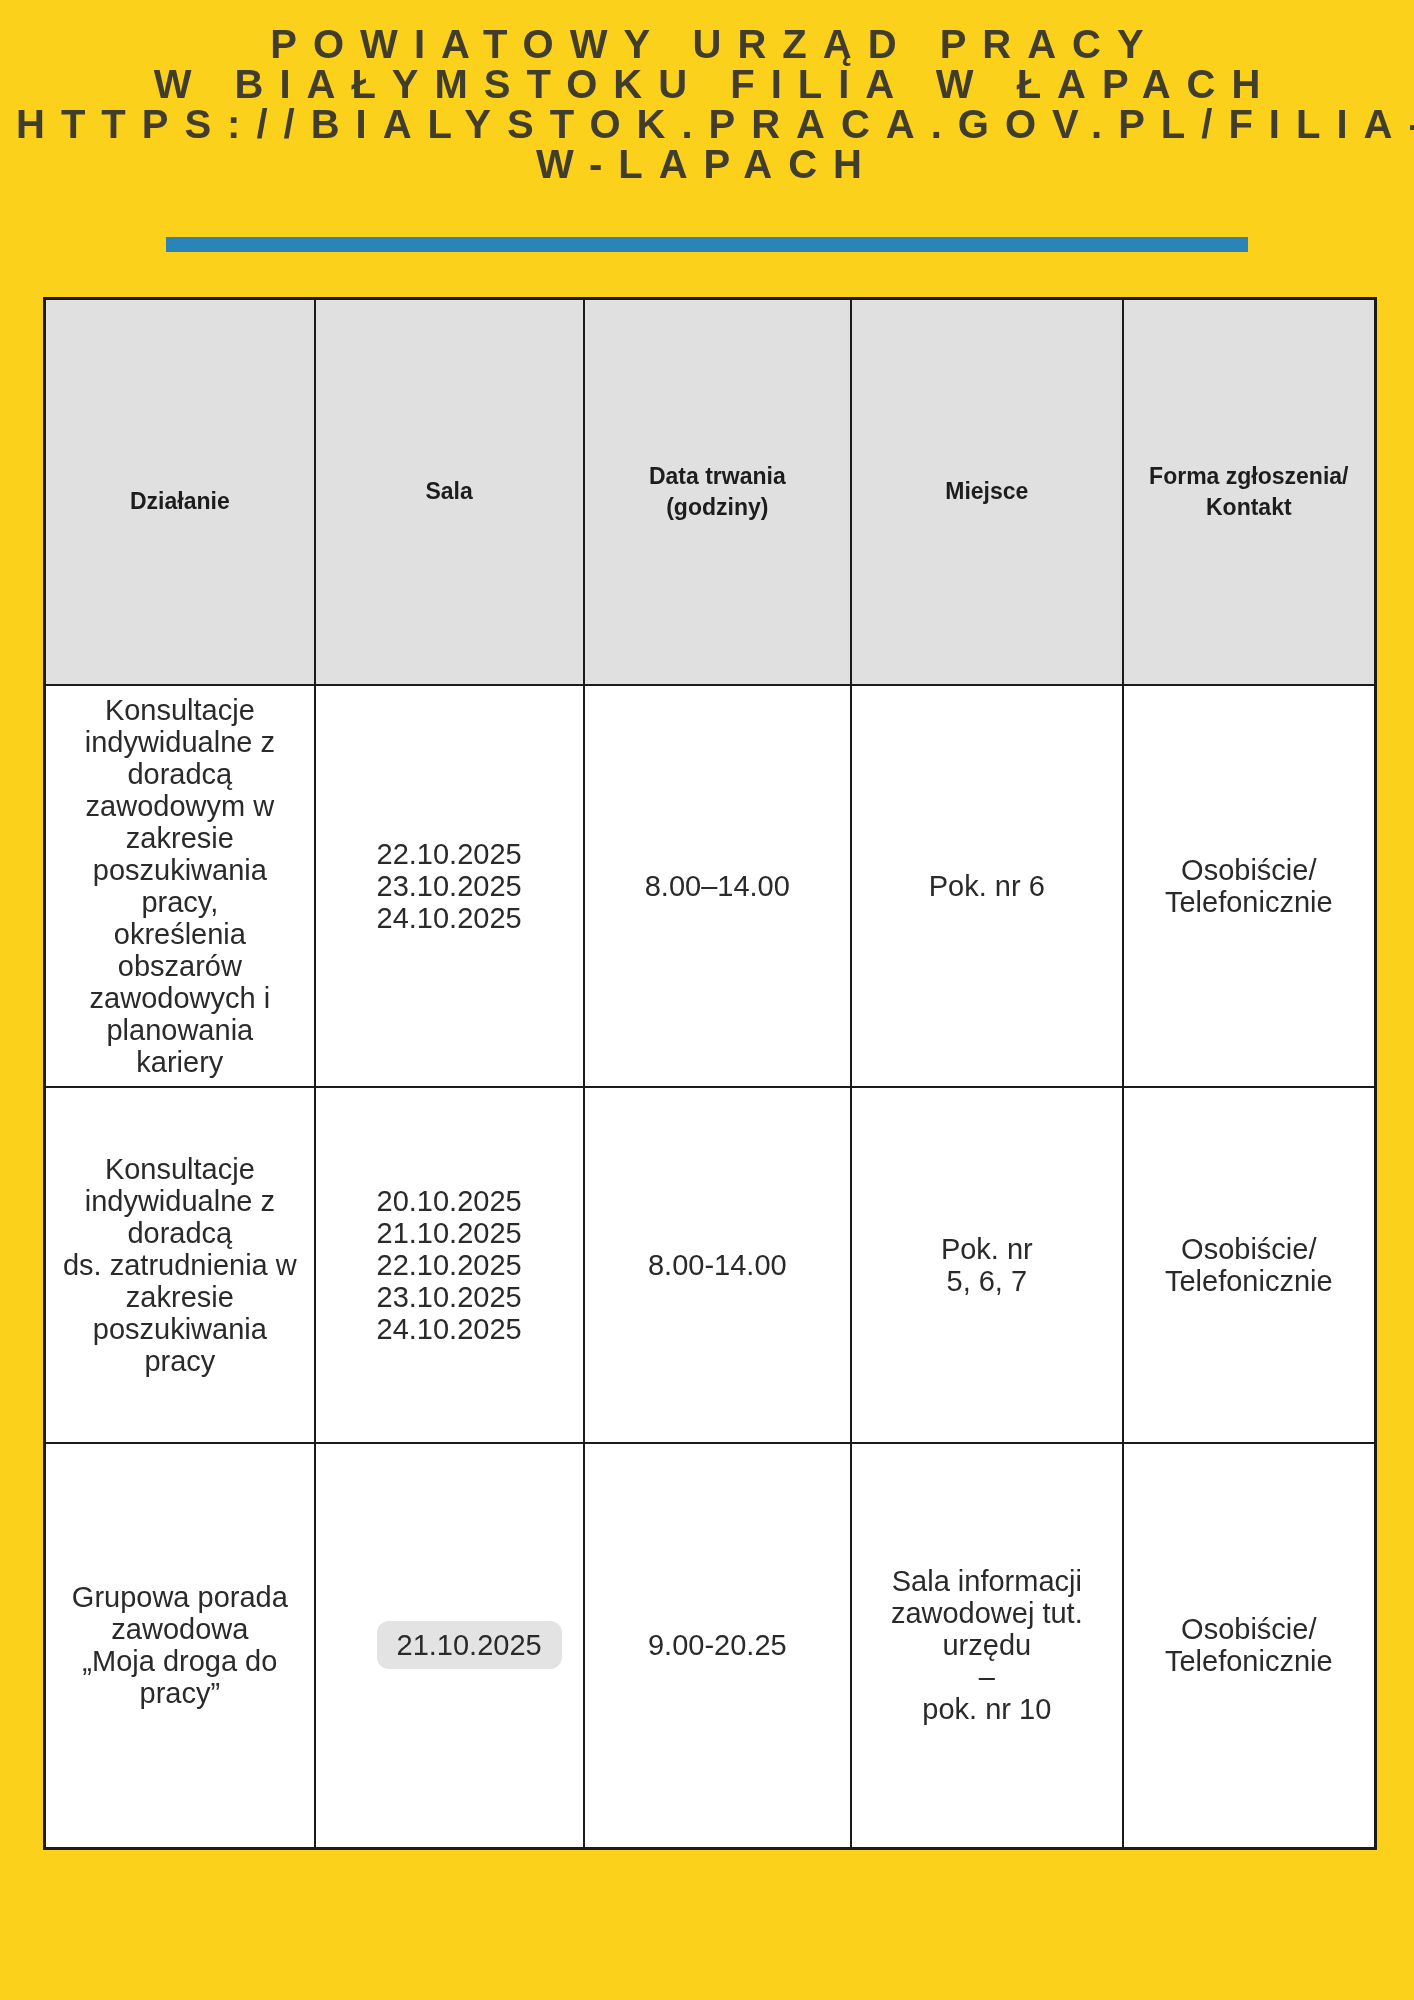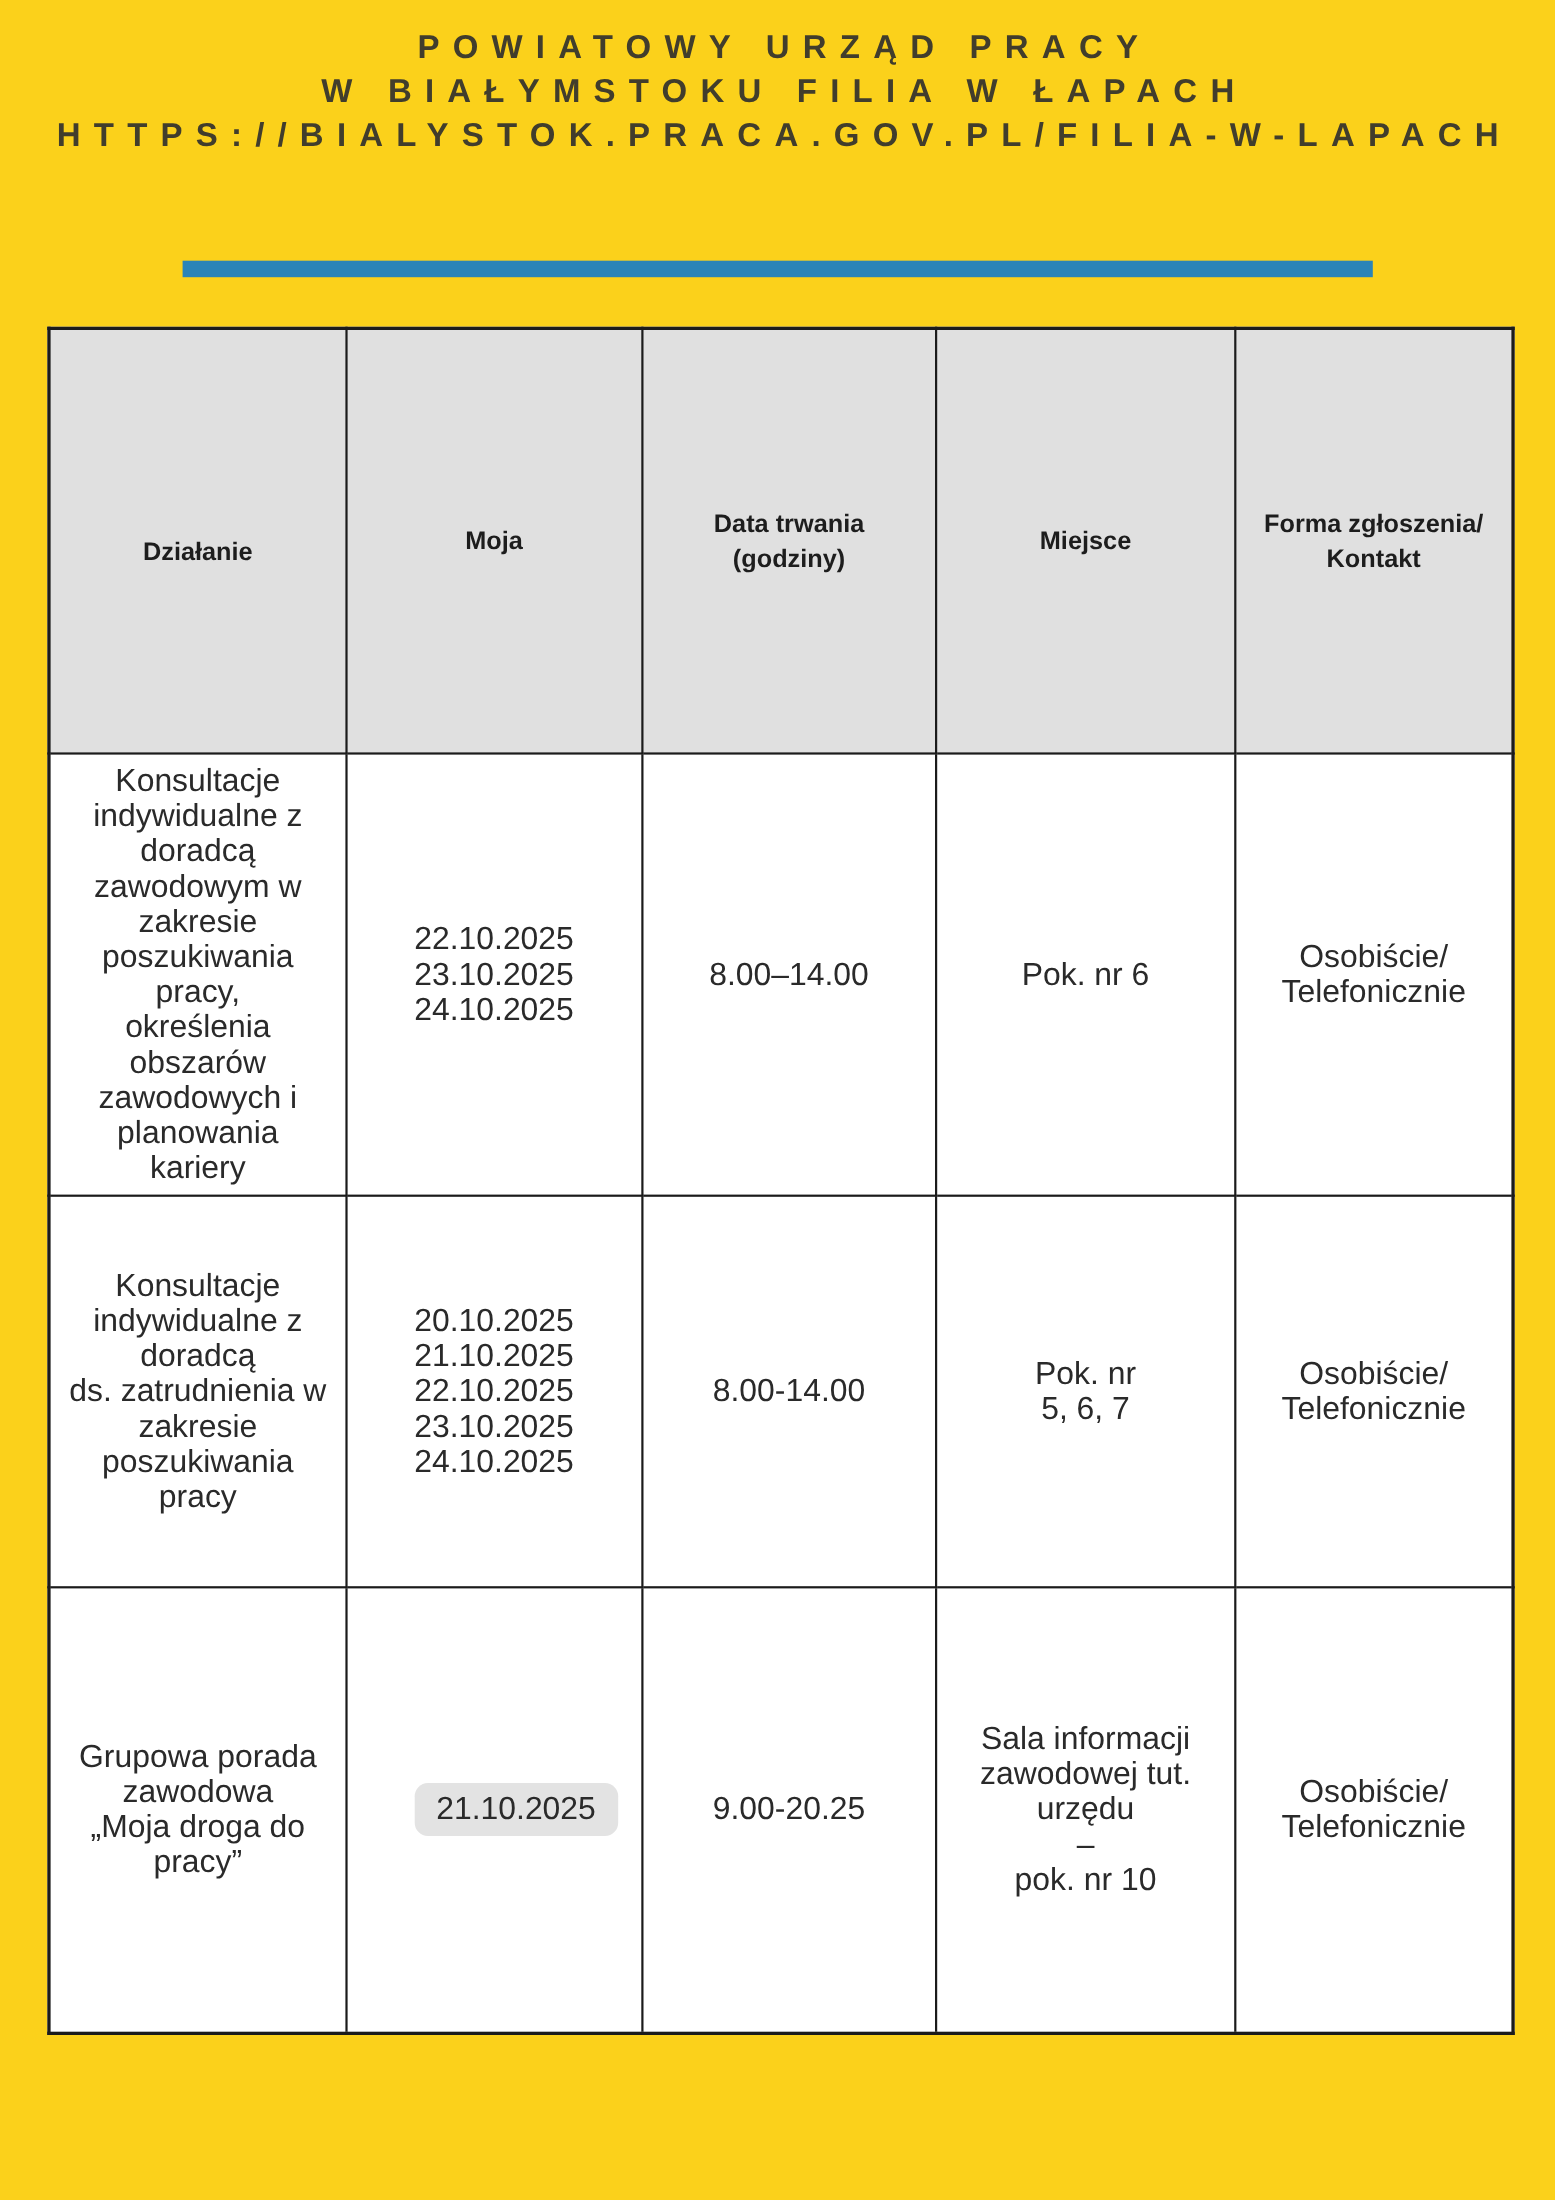--- a/index.html
+++ b/index.html
@@ -18,21 +18,21 @@
 
   
   .org-header {
     position: absolute;
     top: 24px;
     left: 0;
     width: 100%;
     text-align: center;
     color: #413D2C;
     font-weight: 700;
-    font-size: 30px;
+    font-size: 40px;
     line-height: 40px;
     letter-spacing: 0.40em;
     text-indent: 0.40em; 
   }
 
   
   .divider-bar {
     position: absolute;
     top: 237px;
     left: 166px;
@@ -112,21 +112,21 @@
     <colgroup>
       <col style="width:20.3%">
       <col style="width:20.2%">
       <col style="width:20.1%">
       <col style="width:20.4%">
       <col style="width:19.0%">
     </colgroup>
     <thead>
       <tr>
         <th><span class="hdr-offset">Działanie</span></th>
-        <th><span>Moja</span></th>
+        <th><span>Sala</span></th>
         <th><span>Data trwania
 (godziny)</span></th>
         <th><span>Miejsce</span></th>
         <th><span>Forma zgłoszenia/
 Kontakt</span></th>
       </tr>
     </thead>
     <tbody>
       <tr class="row-1">
         <td>Konsultacje

